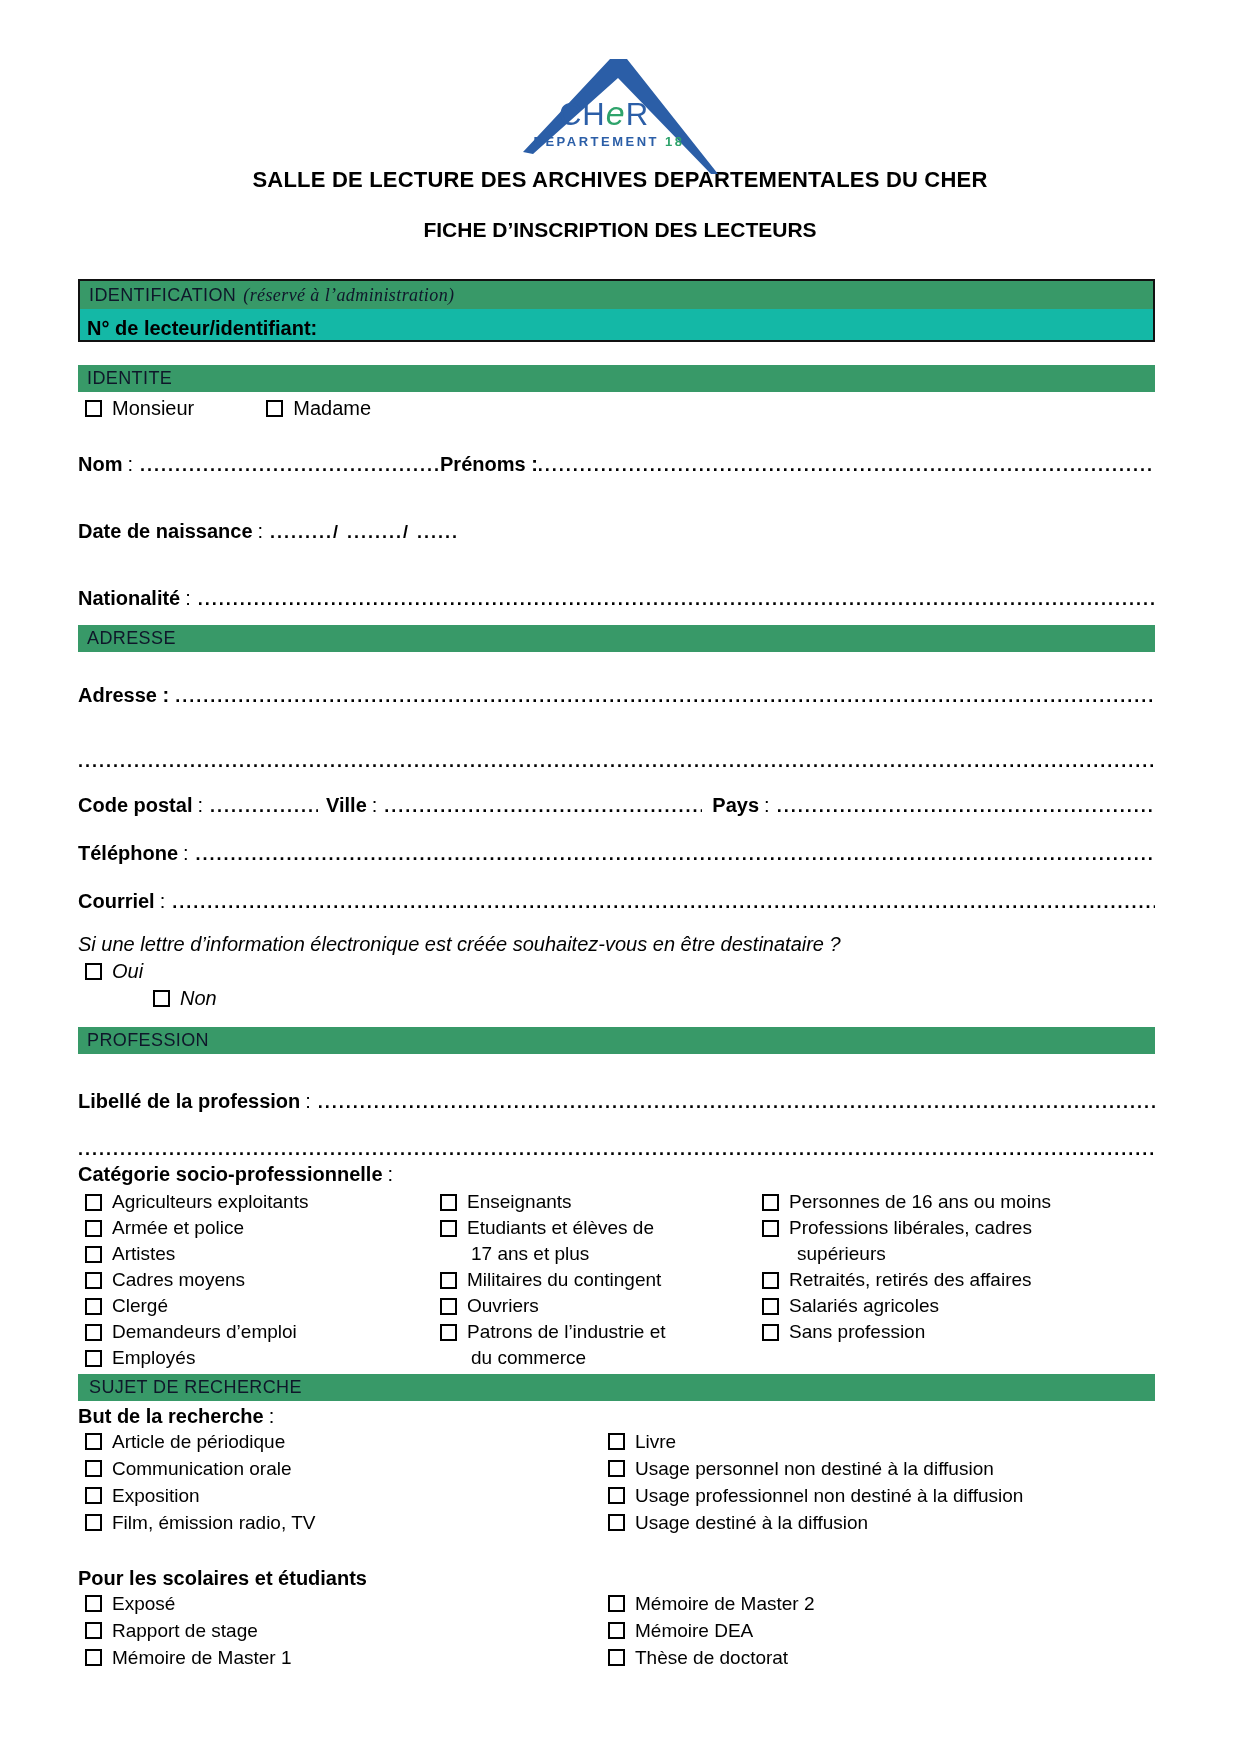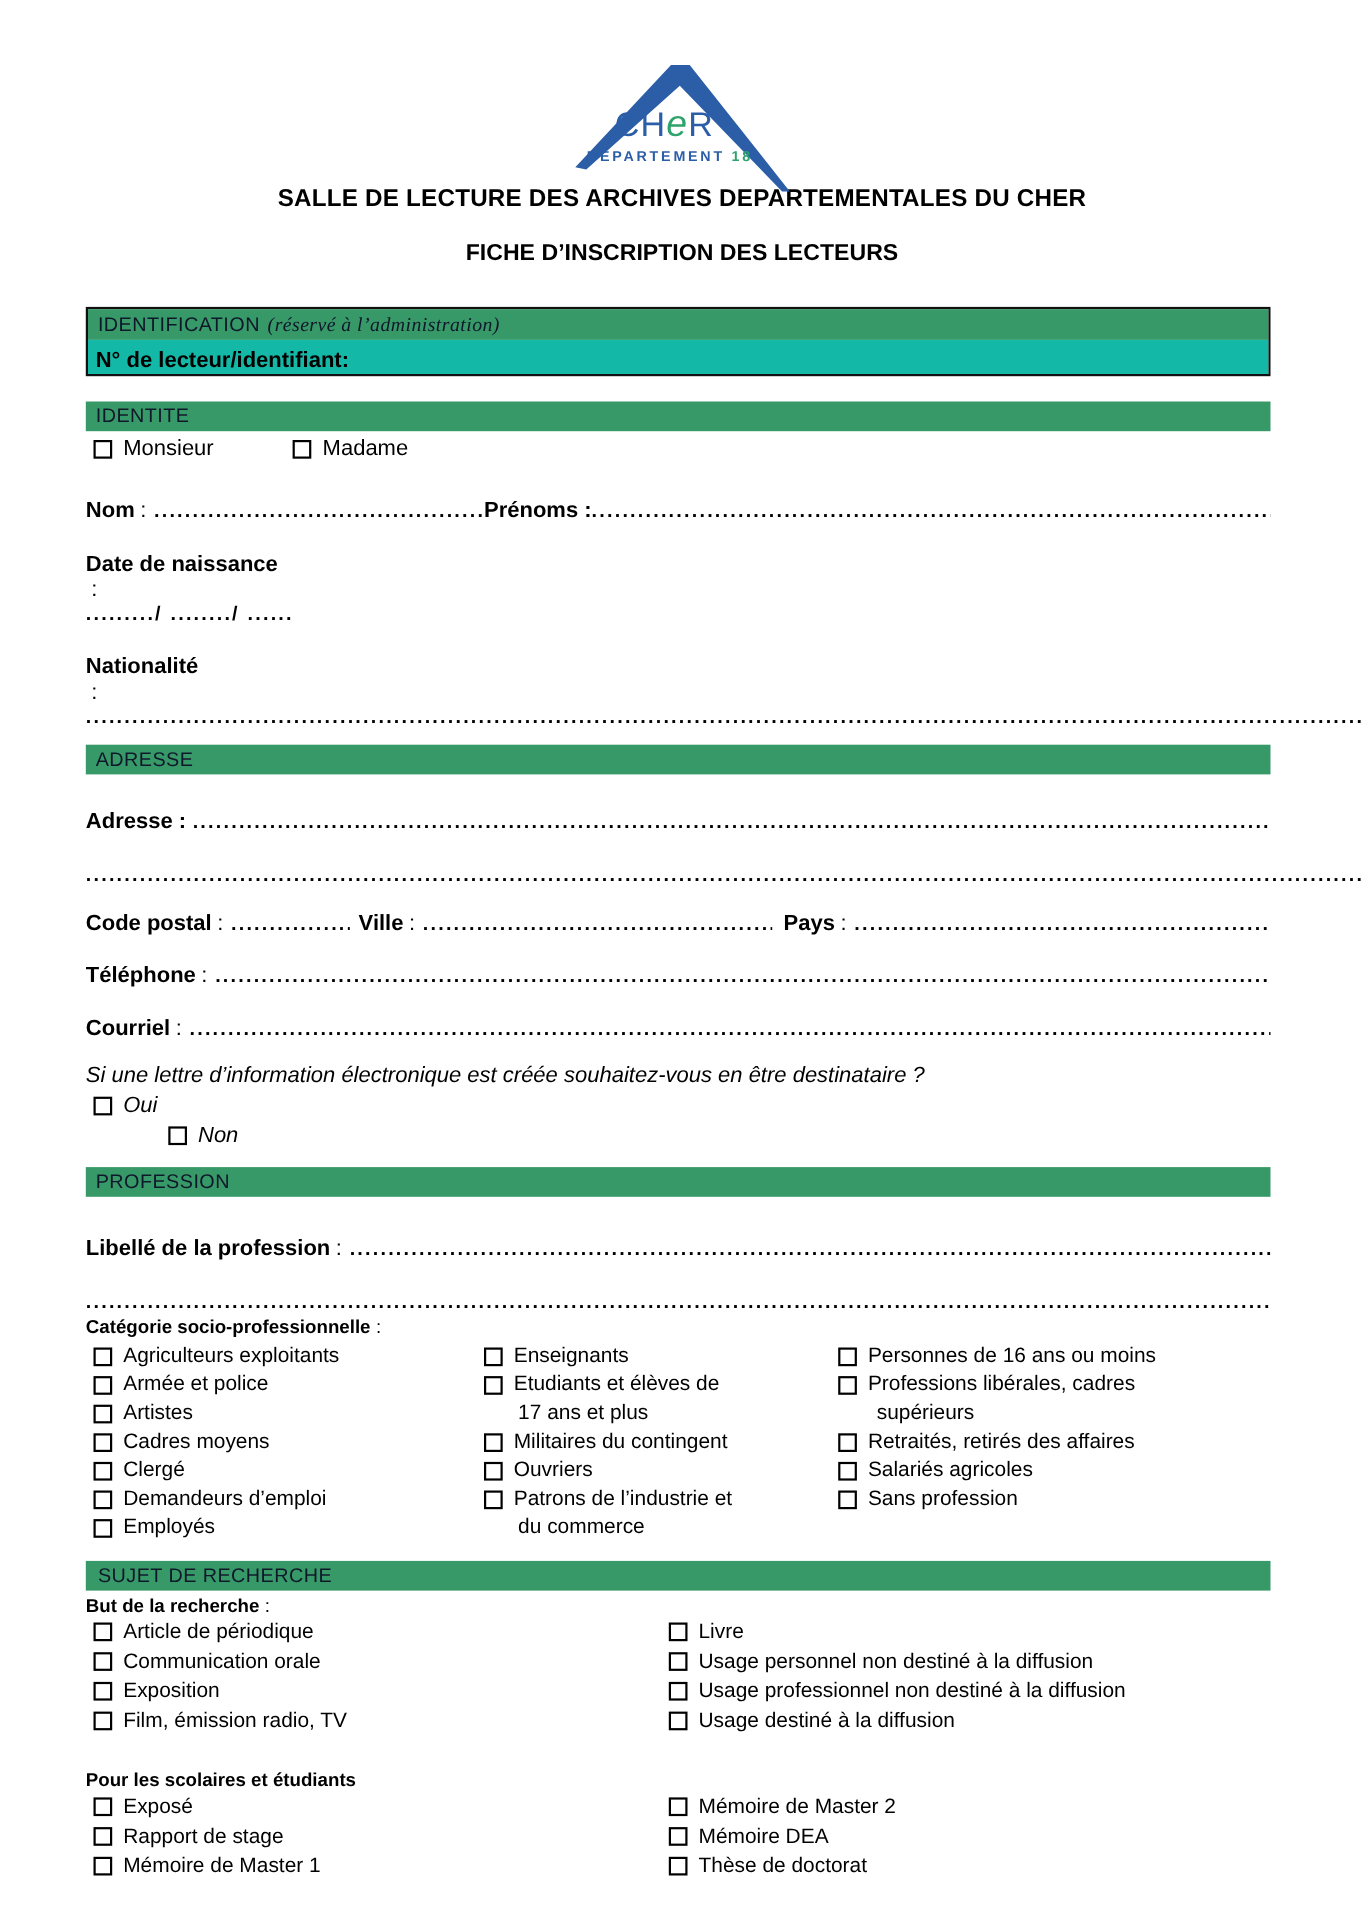--- a/index.html
+++ b/index.html
@@ -56,46 +56,46 @@
   .chk-cont{display:flex;align-items:center;height:26px;padding-left:31px;font-size:19px;}
   .indent{padding-left:7px;}
 
   .civility{display:flex;margin-top:3px;}
   .civility .item2{margin-left:72px;}
   .ouinon{display:flex;margin-top:2px;flex-direction:column;}
   .ouinon .item2{margin-left:68px;}
 
   .question{margin-top:20px;font-size:20px;font-style:italic;}
 
-  .subhead{font-size:17px;font-weight:bold;display:flex;align-items:baseline;}
+  .subhead{font-size:20px;font-weight:bold;display:flex;align-items:baseline;}
 
   .cat-grid{display:flex;margin-top:3px;}
   .cat-grid .col{display:flex;flex-direction:column;}
   .cat-grid .c1{width:355px;}
   .cat-grid .c2{width:322px;}
   .cat-grid .c3{flex:1;}
   .cat-grid .chk-row,.cat-grid .chk-cont{height:26px;}
 
   .two-col{display:flex;}
   .two-col .c1{width:523px;display:flex;flex-direction:column;}
   .two-col .c2{flex:1;display:flex;flex-direction:column;}
 
   
   .mt-identite{margin-top:23px;}
   .mt-nom{margin-top:31px;}
-  .mt-row{margin-top:26px;flex-direction:column;}
+  .mt-row{margin-top:44px;}
   .mt-adresse-bar{margin-top:15px;}
   .mt-adresse{margin-top:32px;}
   .mt-cp{margin-top:22px;}
   .mt-tel{margin-top:25px;}
   .mt-prof-bar{margin-top:15px;}
   .mt-libelle{margin-top:36px;}
   .mt-dots2{margin-top:26px;}
   .mt-categorie{margin-top:3px;}
-  .mt-sujet-bar{margin-top:17px;padding-left:11px;}
+  .mt-sujet-bar{margin-top:3px;padding-left:11px;}
   .mt-but{margin-top:4px;}
   .mt-scolaires{margin-top:31px;}
 </style>
 </head>
 <body>
 
 <div class="page">
 
   <div class="logo">
     <svg width="210" height="120" viewBox="0 0 210 120">

